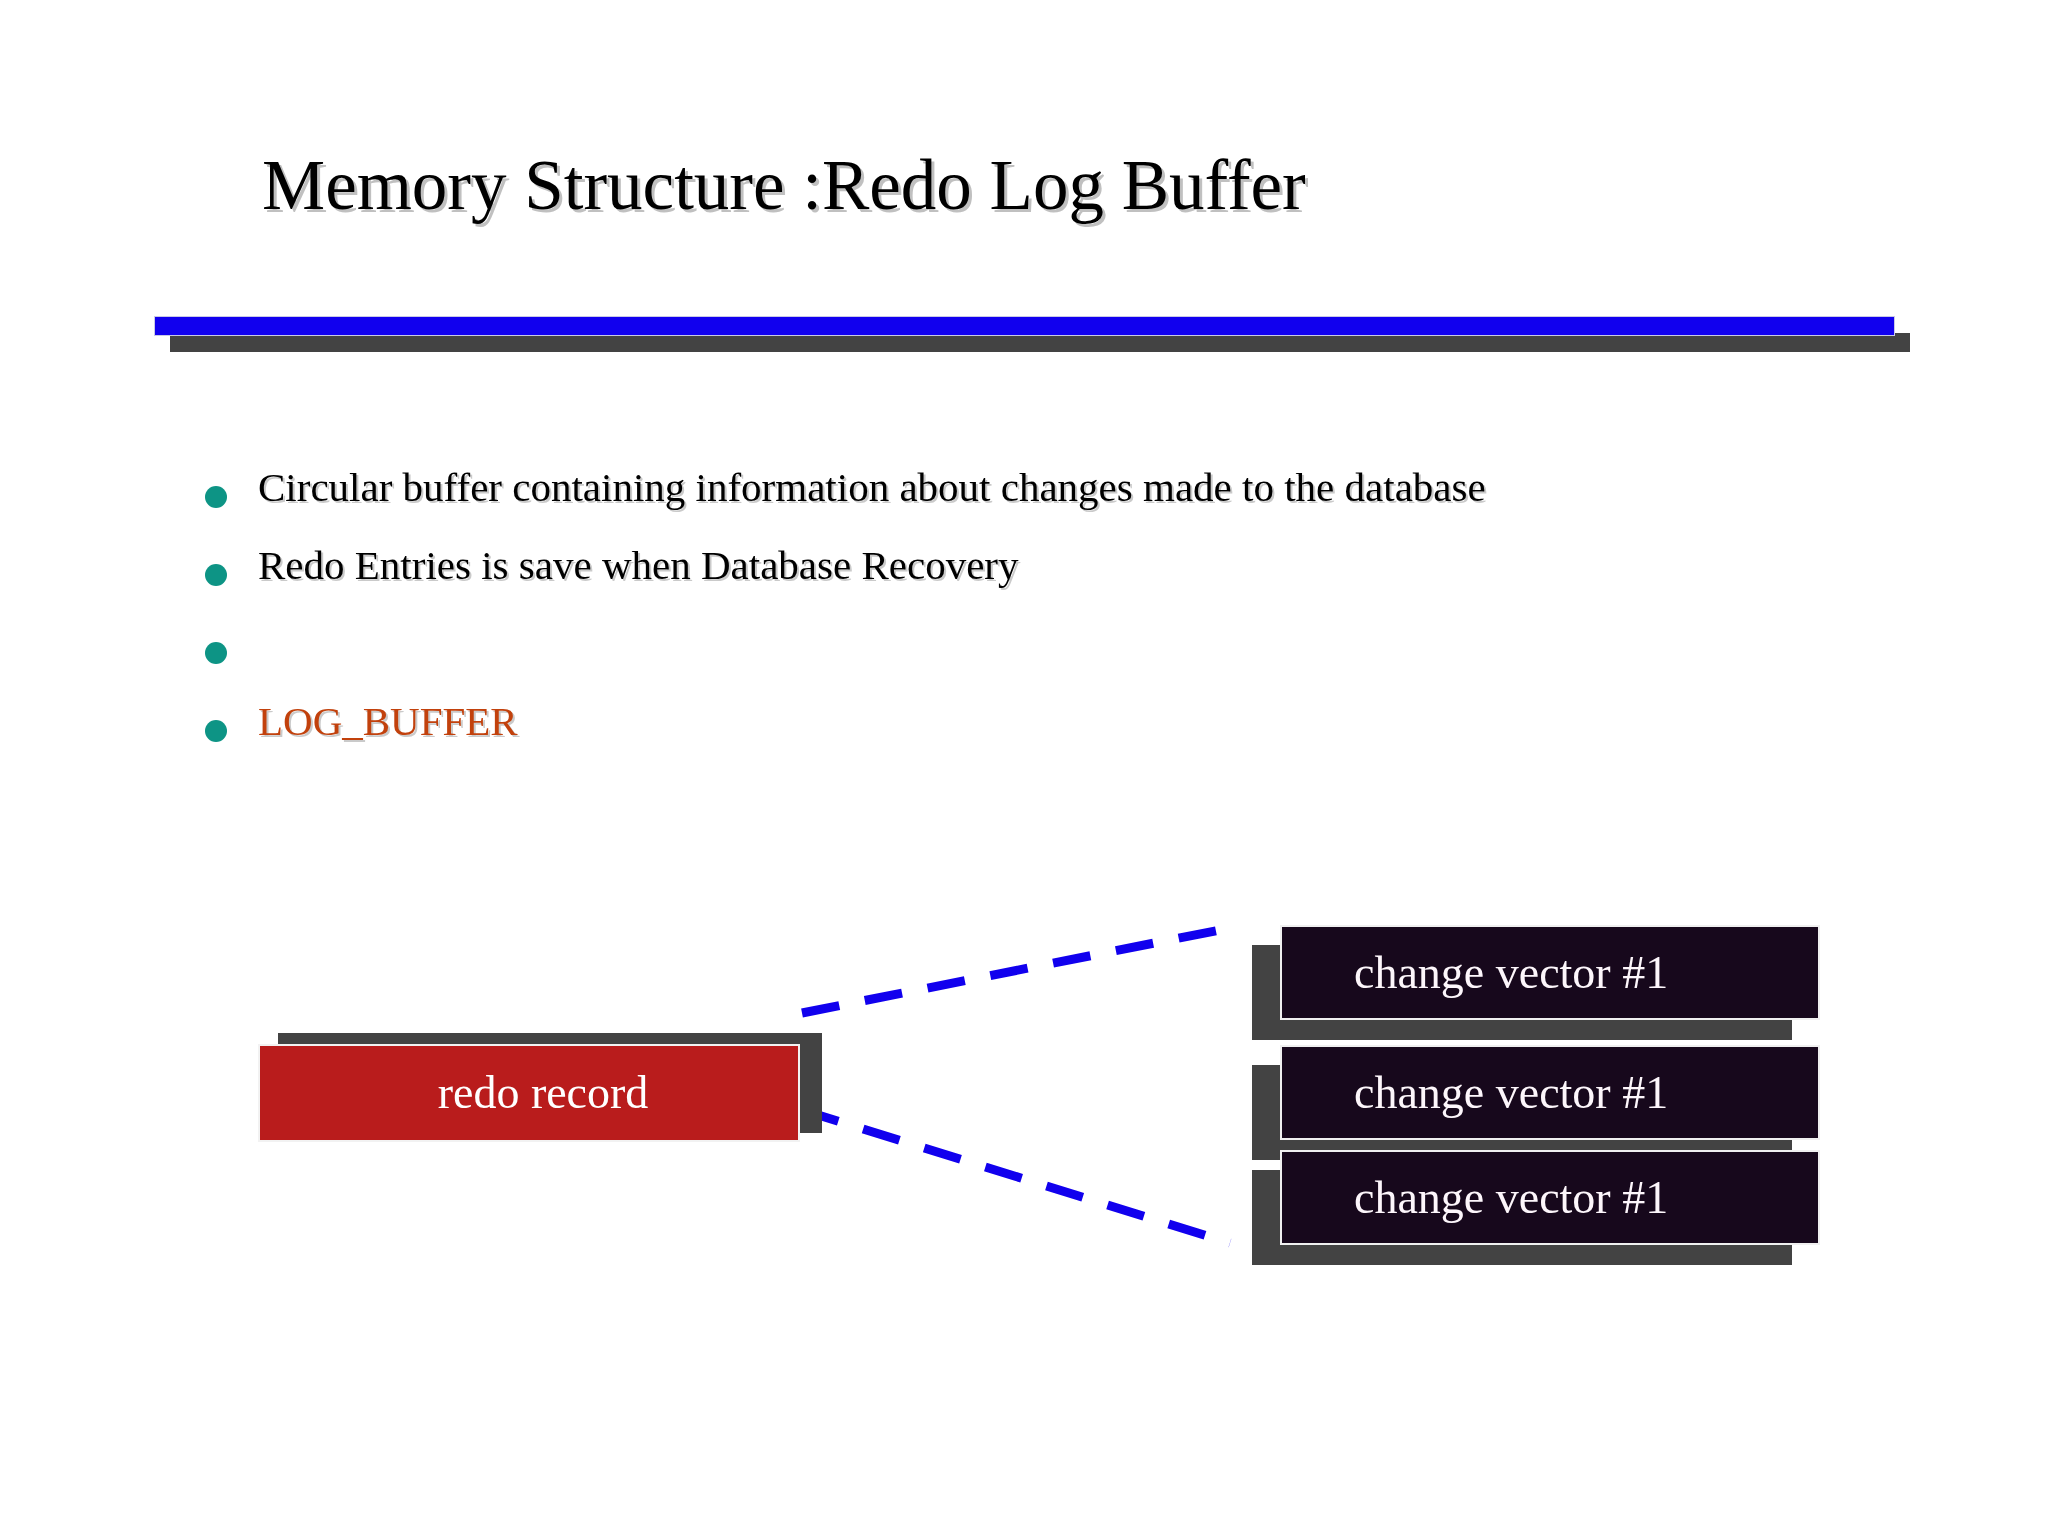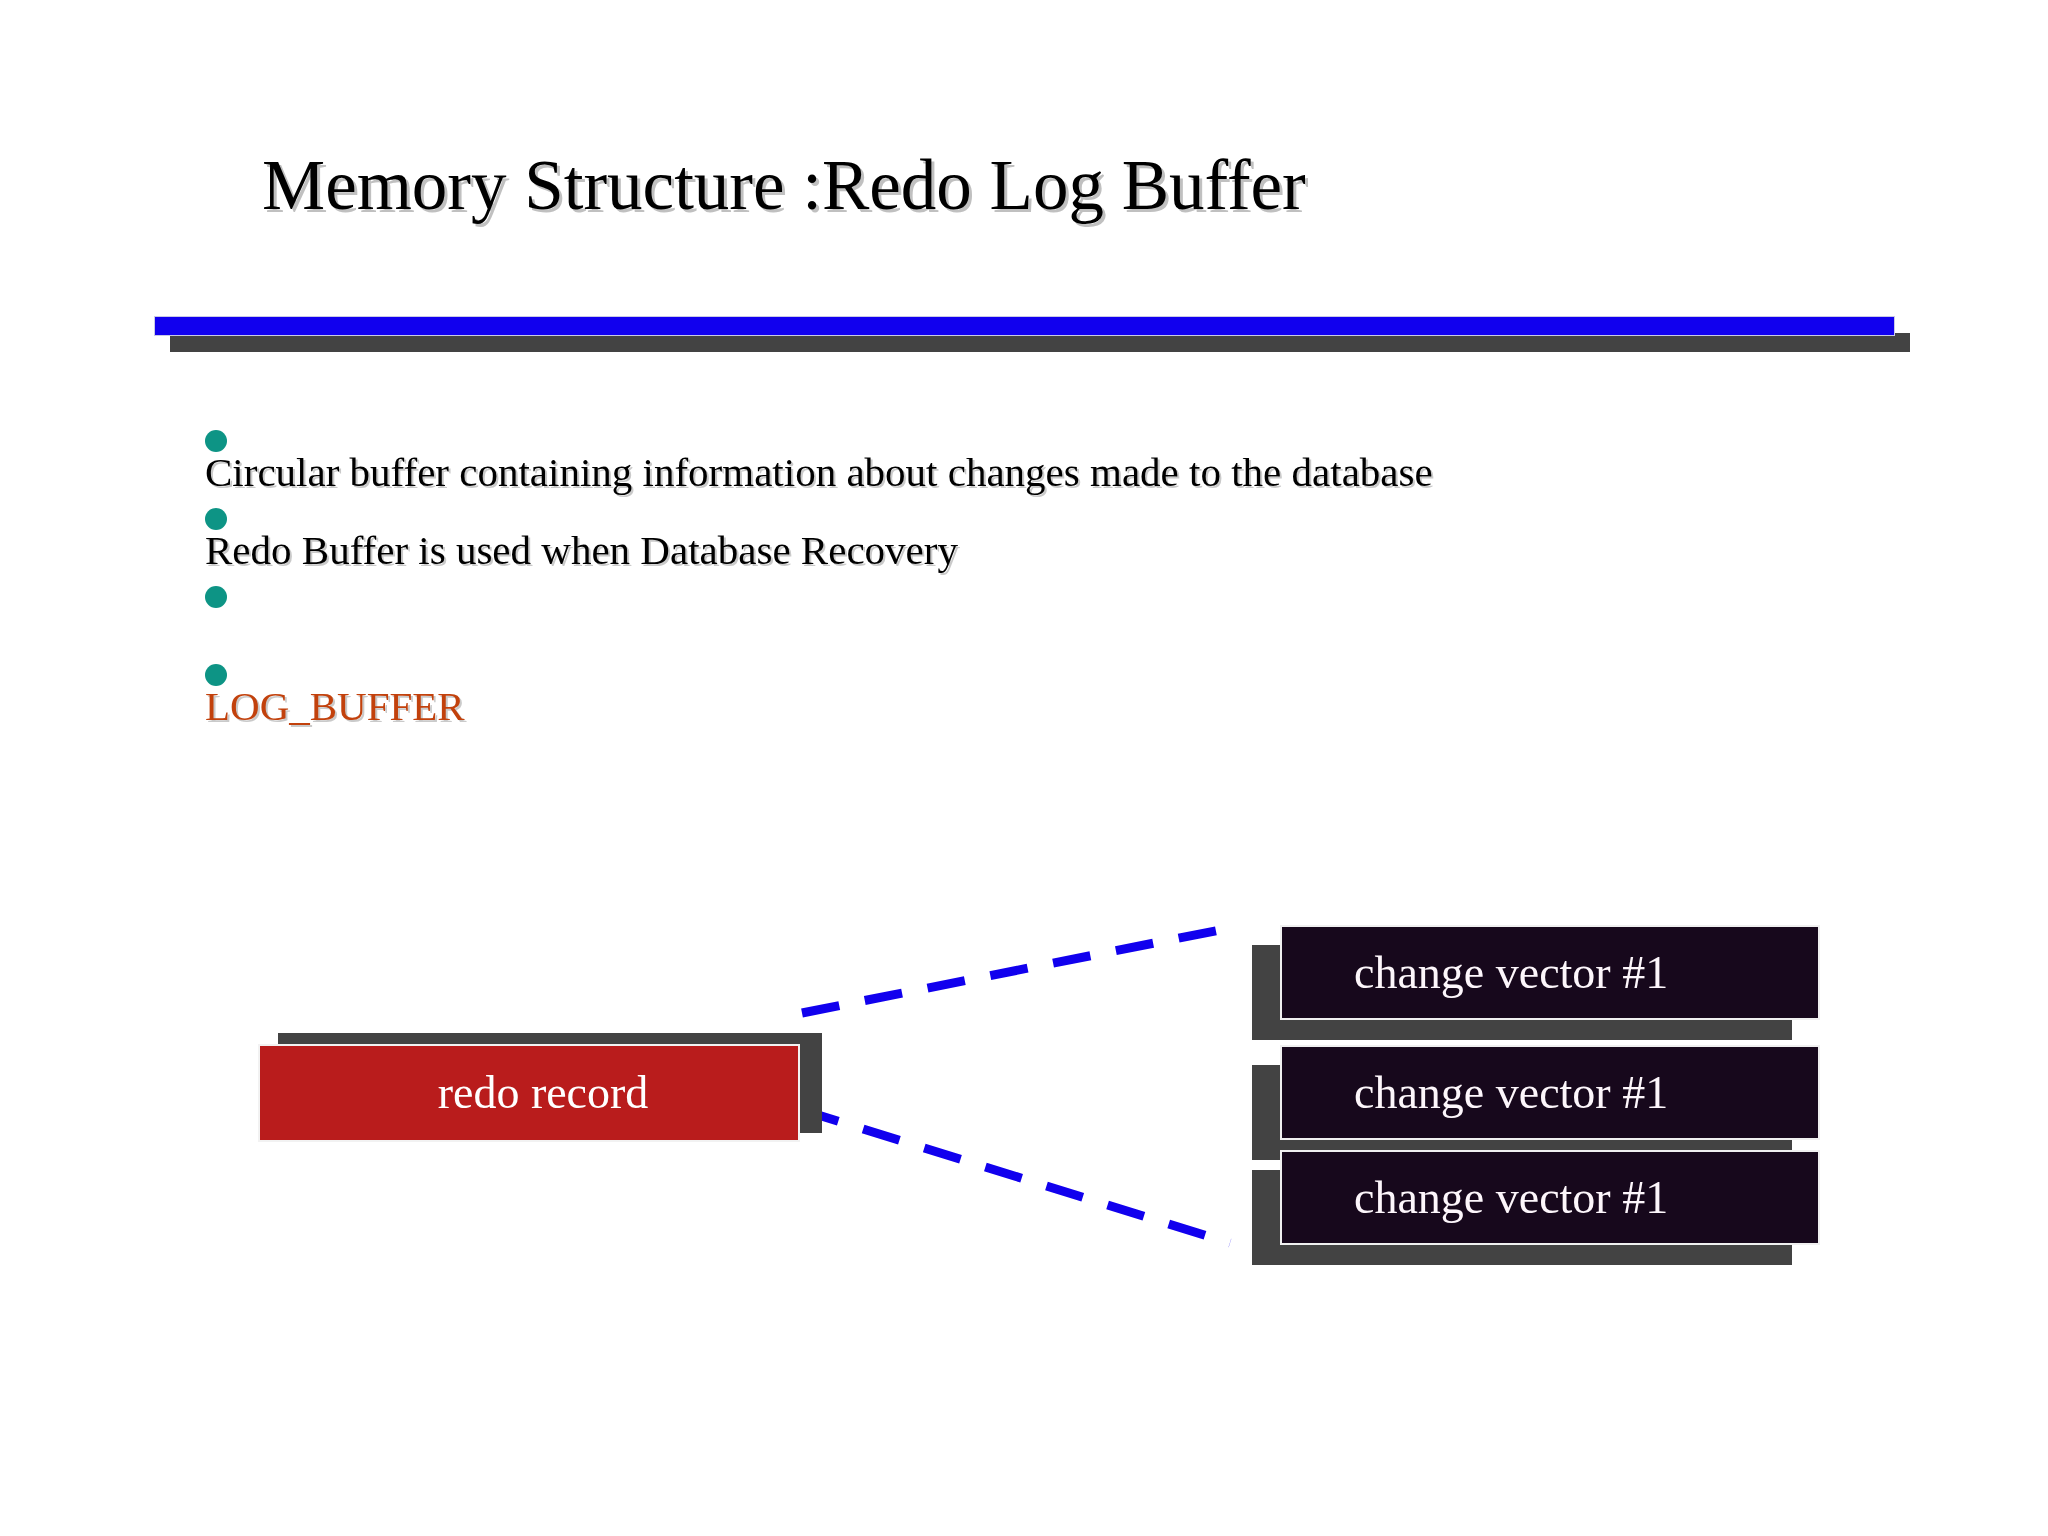--- a/index.html
+++ b/index.html
@@ -54,22 +54,21 @@
   .bullets {
     position: absolute;
     left: 205px;
     top: 430px;
     width: 1600px;
   }
   .bullet-row {
     position: relative;
     height: 78px;
     display: flex;
-    align-items: flex-start;
-    flex-direction: column;
+    align-items: flex-end;
   }
   .bullet-dot {
     width: 22px;
     height: 22px;
     border-radius: 50%;
     background: #0d9485;
     flex: 0 0 auto;
     margin-right: 31px;
   }
   .bullet-text {
@@ -163,21 +162,21 @@
   <div class="bullets">
 
     <div class="bullet-row">
       <span class="bullet-dot"></span>
       <span class="bullet-text">Circular buffer containing information about changes made to the database</span>
     </div>
 
 
     <div class="bullet-row">
       <span class="bullet-dot"></span>
-      <span class="bullet-text">Redo Buffer is used when Database Recovery</span>
+      <span class="bullet-text">Redo Entries is save when Database Recovery</span>
     </div>
 
     <div class="bullet-row">
       <span class="bullet-dot"></span>
     </div>
 
     <div class="bullet-row">
       <span class="bullet-dot"></span>
       <span class="bullet-text accent">LOG_BUFFER</span>
     </div>

